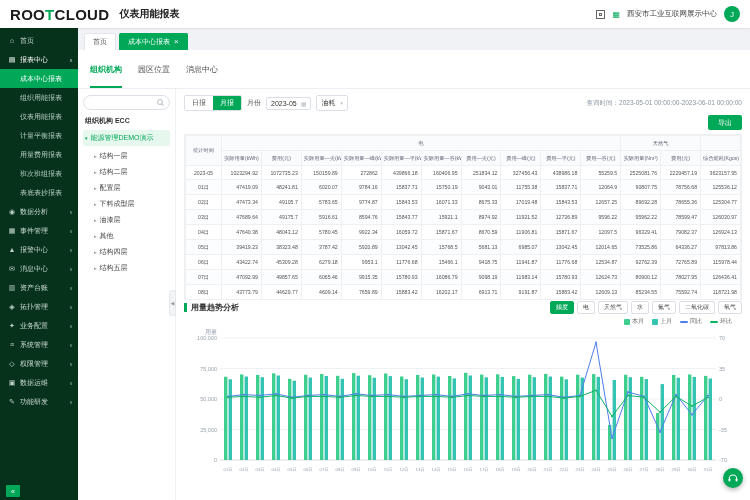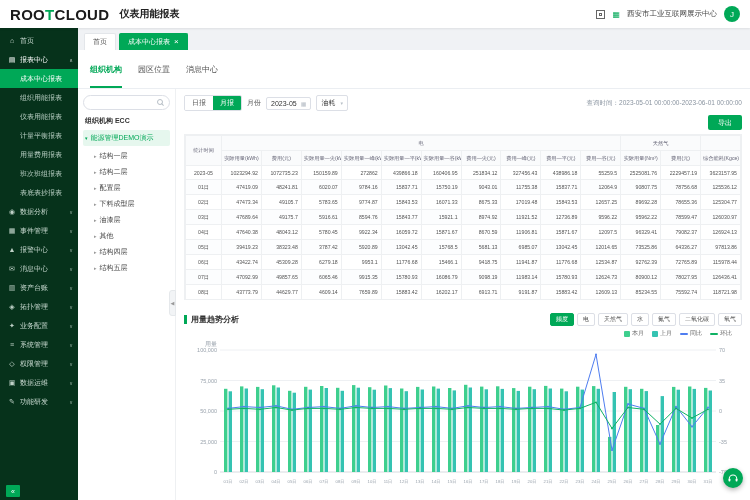--- a/index.html
+++ b/index.html
@@ -70,21 +70,21 @@
 .export-row{display:flex;justify-content:flex-end;padding:4px 0 4px 0}
 .btn-primary{background:#00a857;color:#fff;border-radius:2px;padding:2.5px 10px;font-size:7px;cursor:pointer}
 
 .tbl-wrap{border:1px solid #eef0f2;border-bottom:none}
 table{width:100%;border-collapse:collapse;font-size:5.2px;table-layout:fixed}
 th,td{border:1px solid #eef0f2;padding:3.5px 2px;text-align:center;white-space:nowrap;overflow:hidden;color:#555}
 th{background:#fafbfc;color:#667;font-weight:400}
 td.num{text-align:right;padding-right:3px}
 tbody tr:nth-child(even) td{background:#fcfdfe}
 
-.trend-head{display:flex;align-items:center;margin-top:13px;gap:6px}
+.trend-head{display:flex;align-items:center;margin-top:1px;gap:6px}
 .sec-title{display:flex;align-items:center;gap:4px;font-size:8px;font-weight:700;color:#333}
 .sec-title:before{content:"";width:3px;height:9px;background:#00a857;display:inline-block}
 .pills{margin-left:auto;display:flex;gap:3px}
 .pill{border:1px solid #dcdfe6;border-radius:2px;padding:1px 5px;font-size:6px;color:#555;cursor:pointer;background:#fff}
 .pill.active{background:#00a857;border-color:#00a857;color:#fff}
 .legend-row{display:flex;justify-content:flex-end;padding:3px 10px 0 0}
 .legend{display:flex;gap:8px;font-size:6px;color:#666;align-items:center}
 .lg-item{display:flex;align-items:center;gap:2px;cursor:pointer}
 .sw{width:6px;height:6px;border-radius:1px;display:inline-block}
 .sw-line{width:8px;height:2px;border-radius:1px;display:inline-block}

